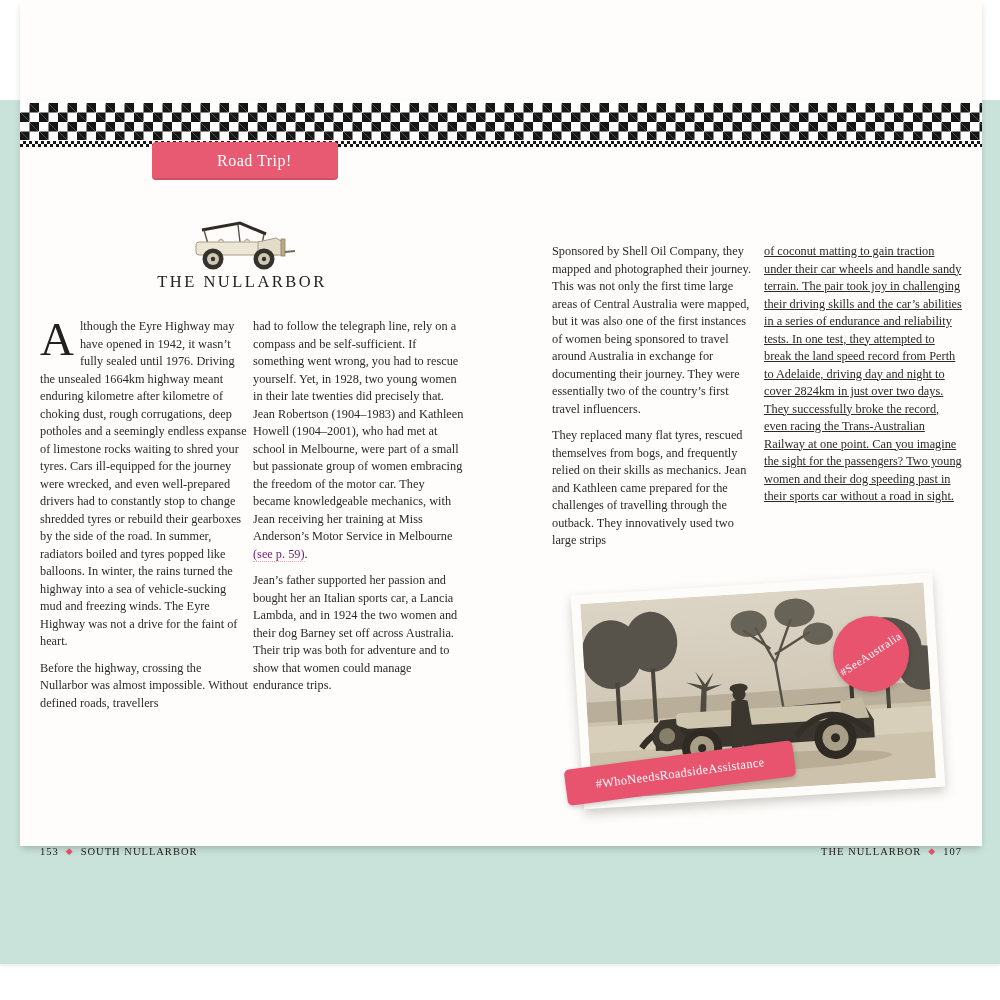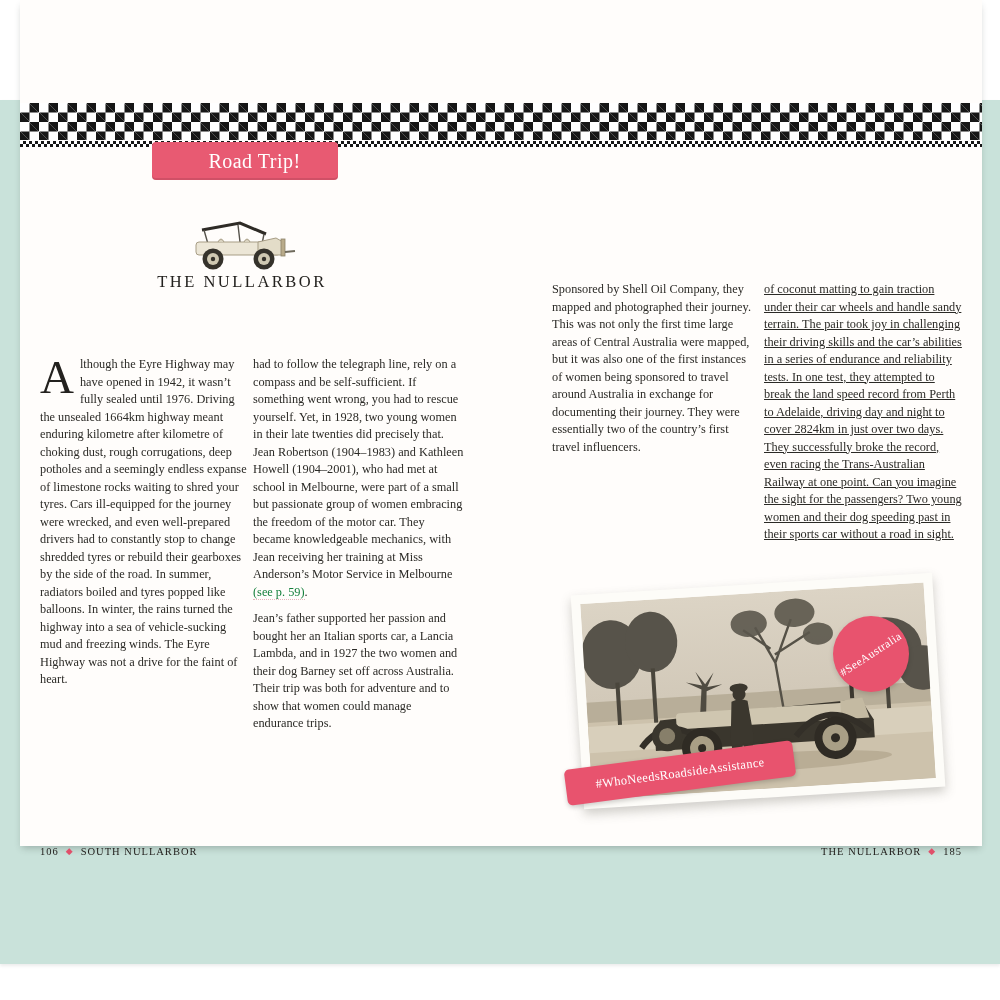--- a/index.html
+++ b/index.html
@@ -17,36 +17,36 @@
       linear-gradient(45deg,#161616 25%,transparent 25%,transparent 75%,#161616 75%),
       linear-gradient(45deg,#161616 25%,transparent 25%,transparent 75%,#161616 75%);
     background-size:19px 19px;background-position:0 0,9.5px 9.5px;}
   .band-dots{height:6px;margin-top:1px;background-color:#fff;
     background-image:
       linear-gradient(45deg,#161616 25%,transparent 25%,transparent 75%,#161616 75%),
       linear-gradient(45deg,#161616 25%,transparent 25%,transparent 75%,#161616 75%);
     background-size:6px 6px;background-position:0 0,3px 3px;}
 
   .badge{position:absolute;left:152px;top:142px;width:186px;height:38px;background:#e85a72;border-radius:4px;display:flex;align-items:center;justify-content:center;z-index:5;box-shadow:inset 0 -2px 0 rgba(0,0,0,.10);}
-  .badge span{color:#fff;font-size:20px;letter-spacing:.5px;margin-left:19px;}
+  .badge span{color:#fff;font-size:16px;letter-spacing:.5px;margin-left:19px;}
 
   .car{position:absolute;left:188px;top:218px;width:108px;height:54px;}
   .car svg{width:100%;height:100%;display:block;}
 
   .title{position:absolute;left:62px;top:272px;width:360px;text-align:center;font-size:16.5px;letter-spacing:2.5px;font-weight:normal;color:#23211e;margin:0;}
 
-  .col{position:absolute;font-size:12.3px;line-height:17.5px;color:#2b2a26;margin-top:38px;}
+  .col{position:absolute;font-size:12.3px;line-height:17.5px;color:#2b2a26;}
   .col p{margin:0 0 9px 0;}
   #col1{left:40px;top:318px;width:209px;}
   #col2{left:253px;top:318px;width:212px;}
   #col3{left:552px;top:243px;width:203px;}
   #col4{left:764px;top:243px;width:201px;text-decoration:underline;}
   .dropcap{float:left;font-size:47px;line-height:36px;padding:3px 6px 0 0;color:#23211e;}
   .bold{font-weight:normal;}
-  .xref{color:#15803d;border-bottom:1px dotted #e3b6bd;}
+  .xref{color:#701a75;border-bottom:1px dotted #e3b6bd;}
 
   
   .photo{position:absolute;left:577px;top:584px;width:362px;height:214px;background:#fdfcf8;padding:9px;box-sizing:border-box;transform:rotate(-3.6deg);box-shadow:0 5px 11px rgba(80,80,70,.28);z-index:4;}
   .photo svg{width:100%;height:100%;display:block;}
 
   .sticker-circle{position:absolute;left:833px;top:616px;width:76px;height:76px;border-radius:50%;background:#e8536e;display:flex;align-items:center;justify-content:center;z-index:6;box-shadow:0 2px 5px rgba(0,0,0,.15);}
   .sticker-circle span{transform:rotate(-33deg);color:#fff;font-size:11.5px;letter-spacing:.5px;white-space:nowrap;}
   .sticker-ribbon{position:absolute;left:565px;top:755px;width:230px;height:36px;background:#e8536e;border-radius:5px;transform:rotate(-7.5deg);display:flex;align-items:center;justify-content:center;z-index:6;box-shadow:0 2px 5px rgba(0,0,0,.2);}
   .sticker-ribbon span{color:#fff;font-size:12.5px;letter-spacing:.3px;white-space:nowrap;}
 
@@ -91,29 +91,31 @@
       <circle cx="76" cy="41" r="10.5" fill="#35322b"></circle>
       <circle cx="76" cy="41" r="6" fill="#cfc8b2"></circle>
       <circle cx="76" cy="41" r="2.2" fill="#35322b"></circle>
     </svg>
   </div>
 
   <h1 class="title">THE NULLARBOR</h1>
 
   <div id="col1" class="col">
     <p><span class="dropcap">A</span><span>lthough the Eyre Highway may have opened in 1942, it wasn’t fully sealed until 1976. Driving the unsealed 1664km highway meant enduring kilometre after kilometre of choking dust, rough corrugations, deep potholes and a seemingly endless expanse of limestone rocks waiting to shred your tyres. Cars ill-equipped for the journey were wrecked, and even well-prepared drivers had to constantly stop to change shredded tyres or rebuild their gearboxes by the side of the road. In summer, radiators boiled and tyres popped like balloons. In winter, the rains turned the highway into a sea of vehicle-sucking mud and freezing winds. The Eyre Highway was not a drive for the faint of heart.</span></p>
+    <p>Before the highway, crossing the Nullarbor was almost impossible. Without defined roads, travellers</p>
   </div>
 
   <div id="col2" class="col">
     <p><span>had to follow the telegraph line, rely on a compass and be self-sufficient. If something went wrong, you had to rescue yourself. Yet, in 1928, two young women in their late twenties did precisely that. </span><span class="bold">Jean Robertson</span><span> (1904–1983) and </span><span class="bold">Kathleen Howell</span><span> (1904–2001), who had met at school in Melbourne, were part of a small but passionate group of women embracing the freedom of the motor car. They became knowledgeable mechanics, with Jean receiving her training at Miss Anderson’s Motor Service in Melbourne </span><span class="xref">(see p. 59)</span><span>.</span></p>
-    <p>Jean’s father supported her passion and bought her an Italian sports car, a Lancia Lambda, and in 1927 the two women and their dog Barney set off across Australia. Their trip was both for adventure and to show that women could manage endurance trips.</p>
+    <p>Jean’s father supported her passion and bought her an Italian sports car, a Lancia Lambda, and in 1924 the two women and their dog Barney set off across Australia. Their trip was both for adventure and to show that women could manage endurance trips.</p>
   </div>
 
   <div id="col3" class="col">
     <p>Sponsored by Shell Oil Company, they mapped and photographed their journey. This was not only the first time large areas of Central Australia were mapped, but it was also one of the first instances of women being sponsored to travel around Australia in exchange for documenting their journey. They were essentially two of the country’s first travel influencers.</p>
+    <p>They replaced many flat tyres, rescued themselves from bogs, and frequently relied on their skills as mechanics. Jean and Kathleen came prepared for the challenges of travelling through the outback. They innovatively used two large strips</p>
   </div>
 
   <div id="col4" class="col">
     <p>of coconut matting to gain traction under their car wheels and handle sandy terrain. The pair took joy in challenging their driving skills and the car’s abilities in a series of endurance and reliability tests. In one test, they attempted to break the land speed record from Perth to Adelaide, driving day and night to cover 2824km in just over two days. They successfully broke the record, even racing the Trans-Australian Railway at one point. Can you imagine the sight for the passengers? Two young women and their dog speeding past in their sports car without a road in sight.</p>
   </div>
 
   <div class="photo">
     <svg viewBox="0 0 342 194" preserveAspectRatio="none">
       <defs>
         <linearGradient id="sky" x1="0" y1="0" x2="0" y2="1">
@@ -180,19 +182,19 @@
   </div>
 
   <div class="sticker-circle">
     <span>#SeeAustralia</span>
   </div>
   <div class="sticker-ribbon">
     <span>#WhoNeedsRoadsideAssistance</span>
   </div>
 
   <div class="footer footer-left">
-    <span class="num">106</span><span class="fdiamond">◆</span><span>SOUTH NULLARBOR</span>
+    <span class="num">153</span><span class="fdiamond">◆</span><span>SOUTH NULLARBOR</span>
   </div>
   <div class="footer footer-right">
-    <span>THE NULLARBOR</span><span class="fdiamond">◆</span><span class="num">185</span>
+    <span>THE NULLARBOR</span><span class="fdiamond">◆</span><span class="num">107</span>
   </div>
 
 </div>
 
 </body></html>

